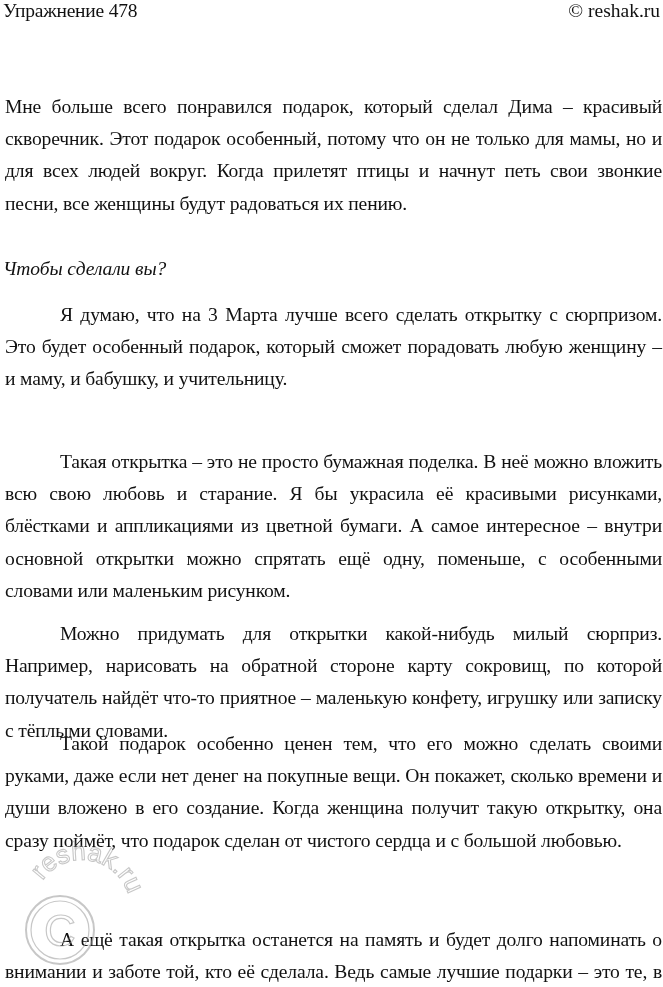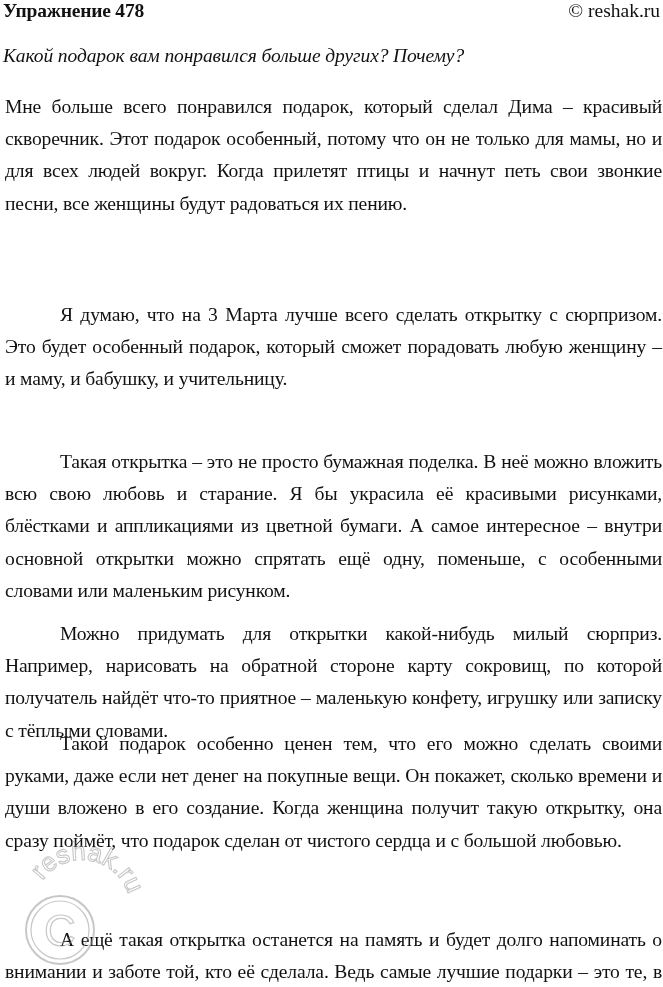--- a/index.html
+++ b/index.html
@@ -22,21 +22,21 @@
       width: 657px;
     }
     .header {
       position: relative;
       height: 30px;
     }
     .title {
       position: absolute;
       left: 0;
       top: 0;
-      font-weight: bold;
+      font-weight: normal;
       font-size: 19.5px;
       line-height: 22px;
       letter-spacing: -0.2px;
     }
     .site {
       position: absolute;
       right: 0;
       top: 0;
       font-size: 19.5px;
       line-height: 22px;
@@ -81,24 +81,24 @@
   </style>
 </head>
 <body>
 
 <div class="page">
   <div class="header">
     <div class="title">Упражнение 478</div>
     <div class="site">© reshak.ru</div>
   </div>
 
-  <p class="question q1">Какой подарок вам понравился больше других? Почему?</p>
 
   <p class="para p0">Мне больше всего понравился подарок, который сделал Дима – красивый скворечник. Этот подарок особенный, потому что он не только для мамы, но и для всех людей вокруг. Когда прилетят птицы и начнут петь свои звонкие песни, все женщины будут радоваться их пению.</p>
 
+  <p class="question q2">Чтобы сделали вы?</p>
 
   <p class="para indent p1">Я думаю, что на 3 Марта лучше всего сделать открытку с сюрпризом. Это будет особенный подарок, который сможет порадовать любую женщину – и маму, и бабушку, и учительницу.</p>
   <p class="para indent p2">Такая открытка – это не просто бумажная поделка. В неё можно вложить всю свою любовь и старание. Я бы украсила её красивыми рисунками, блёстками и аппликациями из цветной бумаги. А самое интересное – внутри основной открытки можно спрятать ещё одну, поменьше, с особенными словами или маленьким рисунком.</p>
   <p class="para indent p3">Можно придумать для открытки какой-нибудь милый сюрприз. Например, нарисовать на обратной стороне карту сокровищ, по которой получатель найдёт что-то приятное – маленькую конфету, игрушку или записку с тёплыми словами.</p>
   <p class="para indent p4">Такой подарок особенно ценен тем, что его можно сделать своими руками, даже если нет денег на покупные вещи. Он покажет, сколько времени и души вложено в его создание. Когда женщина получит такую открытку, она сразу поймёт, что подарок сделан от чистого сердца и с большой любовью.</p>
   <p class="para indent p5">А ещё такая открытка останется на память и будет долго напоминать о внимании и заботе той, кто её сделала. Ведь самые лучшие подарки – это те, в которые вложена частичка души.</p>
 </div>
 
 <div class="watermark">
   <svg width="140" height="140" viewBox="0 0 140 140" xmlns="http://www.w3.org/2000/svg">

